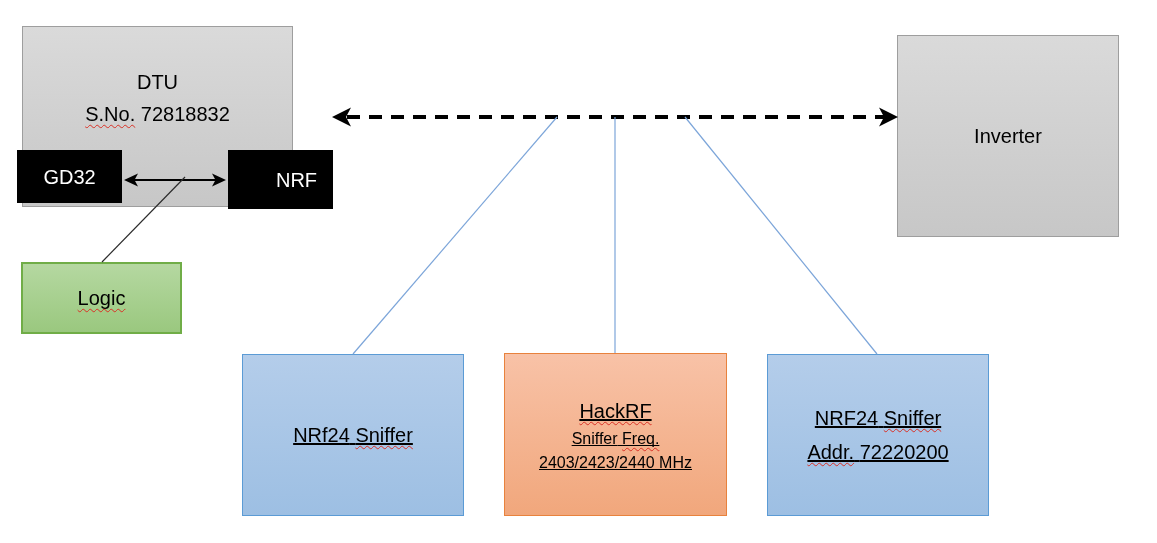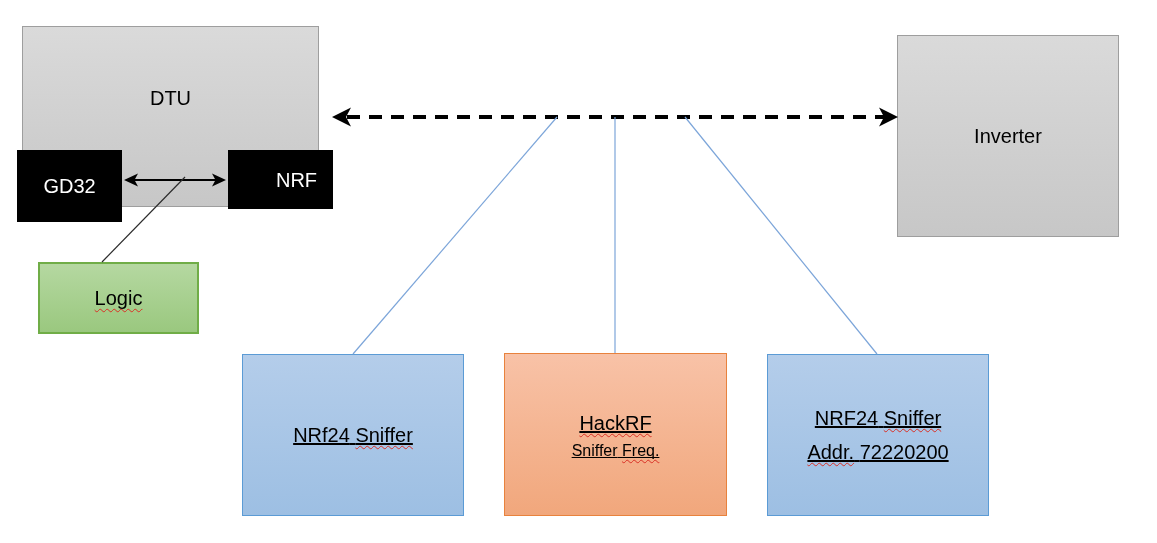--- a/index.html
+++ b/index.html
@@ -47,24 +47,24 @@
     border: 1.5px solid #5b9bd5;
     line-height: 1.7;
     text-decoration: underline;
   }
 
   .orange-box {
     background: linear-gradient(#f8c2a7, #f1a77c);
     border: 1.5px solid #e8823d;
   }
 
-  #dtu-box      { left: 22px;  top: 26px;  width: 297px; height: 181px; padding-bottom: 38px; }
-  #gd32-box     { left: 17px;  top: 150px; width: 105px; height: 72px; }
+  #dtu-box      { left: 22px;  top: 26px;  width: 271px; height: 181px; padding-bottom: 38px; }
+  #gd32-box     { left: 17px;  top: 150px; width: 105px; height: 53px; }
   #nrf-box      { left: 228px; top: 150px; width: 105px; height: 59px; padding-left: 32px; }
-  #logic-box    { left: 38px;  top: 262px; width: 161px; height: 72px; }
+  #logic-box    { left: 21px;  top: 262px; width: 161px; height: 72px; }
   #inverter-box { left: 897px; top: 35px;  width: 222px; height: 202px; }
   #sniffer-left-box  { left: 242px; top: 354px; width: 222px; height: 162px; }
   #hackrf-box        { left: 504px; top: 353px; width: 223px; height: 163px; text-decoration: underline; }
   #sniffer-right-box { left: 767px; top: 354px; width: 222px; height: 162px; }
 
   .sub-line { font-size: 16px; line-height: 1.45; }
   .hackrf-title { font-size: 20px; line-height: 1.6; }
 
   
   .sq {
@@ -84,20 +84,21 @@
     z-index: 10;
   }
 </style>
 </head>
 <body>
 
 <div class="canvas">
 
   <div class="node gray-box" id="dtu-box">
     <div>DTU</div>
+    <div><span class="sq">S.No.</span> <span>72818832</span></div>
   </div>
 
   <div class="node black-box" id="gd32-box">
     <div>GD32</div>
   </div>
 
   <div class="node black-box" id="nrf-box">
     <div>NRF</div>
   </div>
 
@@ -109,20 +110,21 @@
     <div>Inverter</div>
   </div>
 
   <div class="node blue-box" id="sniffer-left-box">
     <div><span>NRf24</span> <span class="sq">Sniffer</span></div>
   </div>
 
   <div class="node orange-box" id="hackrf-box">
     <div class="hackrf-title"><span class="sq">HackRF</span></div>
     <div class="sub-line"><span>Sniffer</span> <span class="sq">Freq.</span></div>
+    <div class="sub-line">2403/2423/2440 MHz</div>
   </div>
 
   <div class="node blue-box" id="sniffer-right-box">
     <div><span>NRF24</span> <span class="sq">Sniffer</span></div>
     <div><span class="sq">Addr.</span> <span>72220200</span></div>
   </div>
 
   <svg class="connector-layer" viewBox="0 0 1157 543">
 
     <line x1="347" y1="117" x2="884" y2="117" stroke="#000000" stroke-width="4" stroke-dasharray="13 9"></line>

